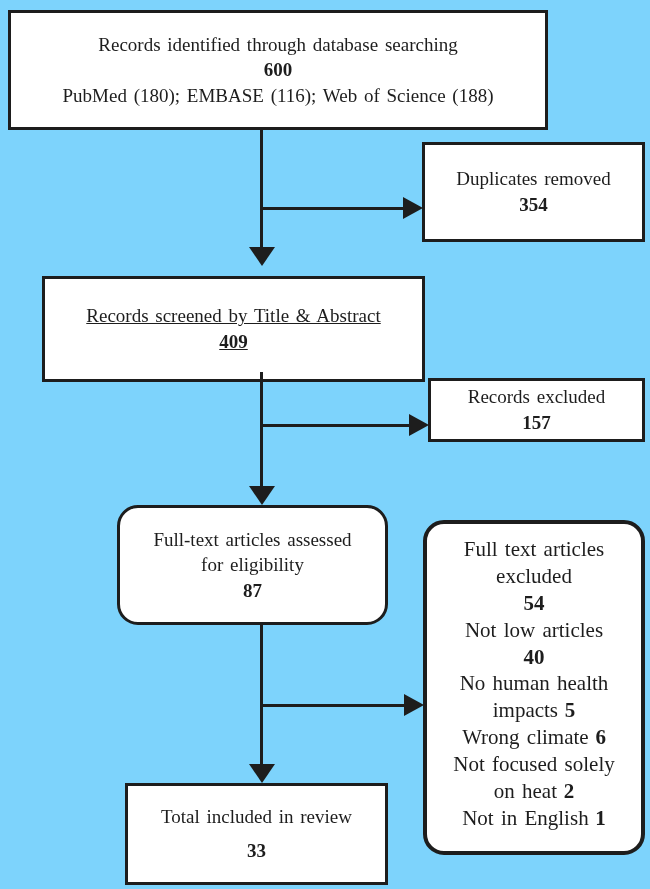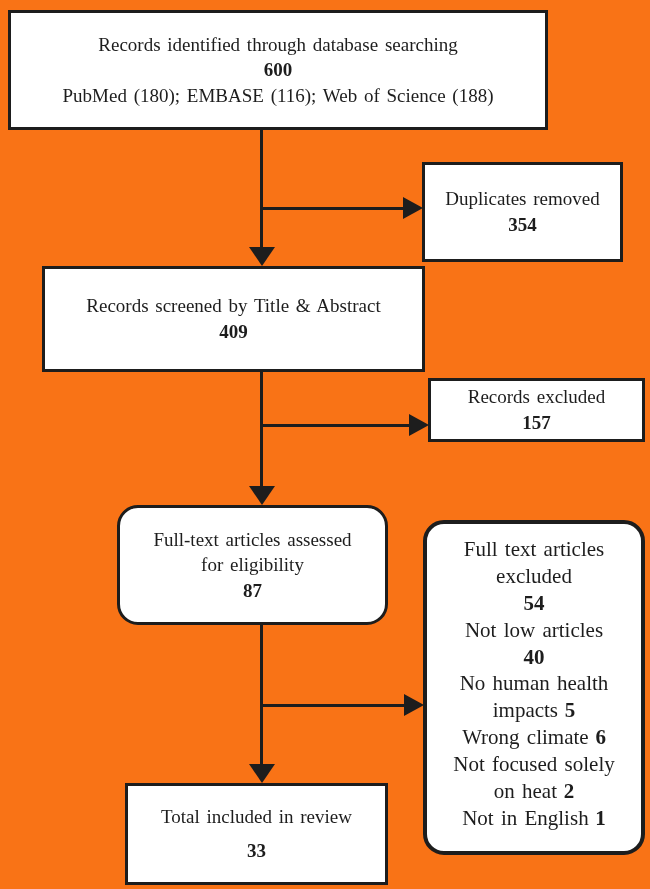--- a/index.html
+++ b/index.html
@@ -2,21 +2,21 @@
 <html><head>
 <meta charset="utf-8">
 <style>
   * { margin: 0; padding: 0; box-sizing: border-box; }
   html, body { background: #ffffff; }
   body { font-family: "Liberation Serif", serif; color: #1d1d1d; }
   .canvas {
     position: relative;
     width: 650px;
     height: 889px;
-    background: #f97316;
+    background: #7dd3fc;
     overflow: hidden;
   }
   .box {
     position: absolute;
     border: 3px solid #1d1d1d;
     background: #ffffff;
     display: flex;
     flex-direction: column;
     align-items: center;
     justify-content: center;
@@ -34,22 +34,22 @@
     border-bottom: 11px solid transparent;
     border-left: 20px solid #1d1d1d;
   }
   .arrow-down {
     position: absolute; width: 0; height: 0;
     border-left: 13px solid transparent;
     border-right: 13px solid transparent;
     border-top: 19px solid #1d1d1d;
   }
   #box-identified { left: 8px;  top: 10px;  width: 540px; height: 120px; }
-  #box-duplicates { left: 422px; top: 162px; width: 201px; height: 100px; }
-  #box-screened   { left: 42px;  top: 266px; width: 383px; height: 106px; }
+  #box-duplicates { left: 422px; top: 142px; width: 223px; height: 100px; }
+  #box-screened   { left: 42px;  top: 276px; width: 383px; height: 106px; text-decoration: underline; }
   #box-excluded   { left: 428px; top: 378px; width: 217px; height: 64px; }
   #box-fulltext   { left: 117px; top: 505px; width: 271px; height: 120px; border-radius: 21px; }
   #box-ft-excluded {
     left: 423px; top: 520px; width: 222px; height: 335px;
     border-width: 4px;
     justify-content: flex-start;
     padding-top: 12px;
     font-size: 21px;
     line-height: 1.28;
     border-radius: 21px;

